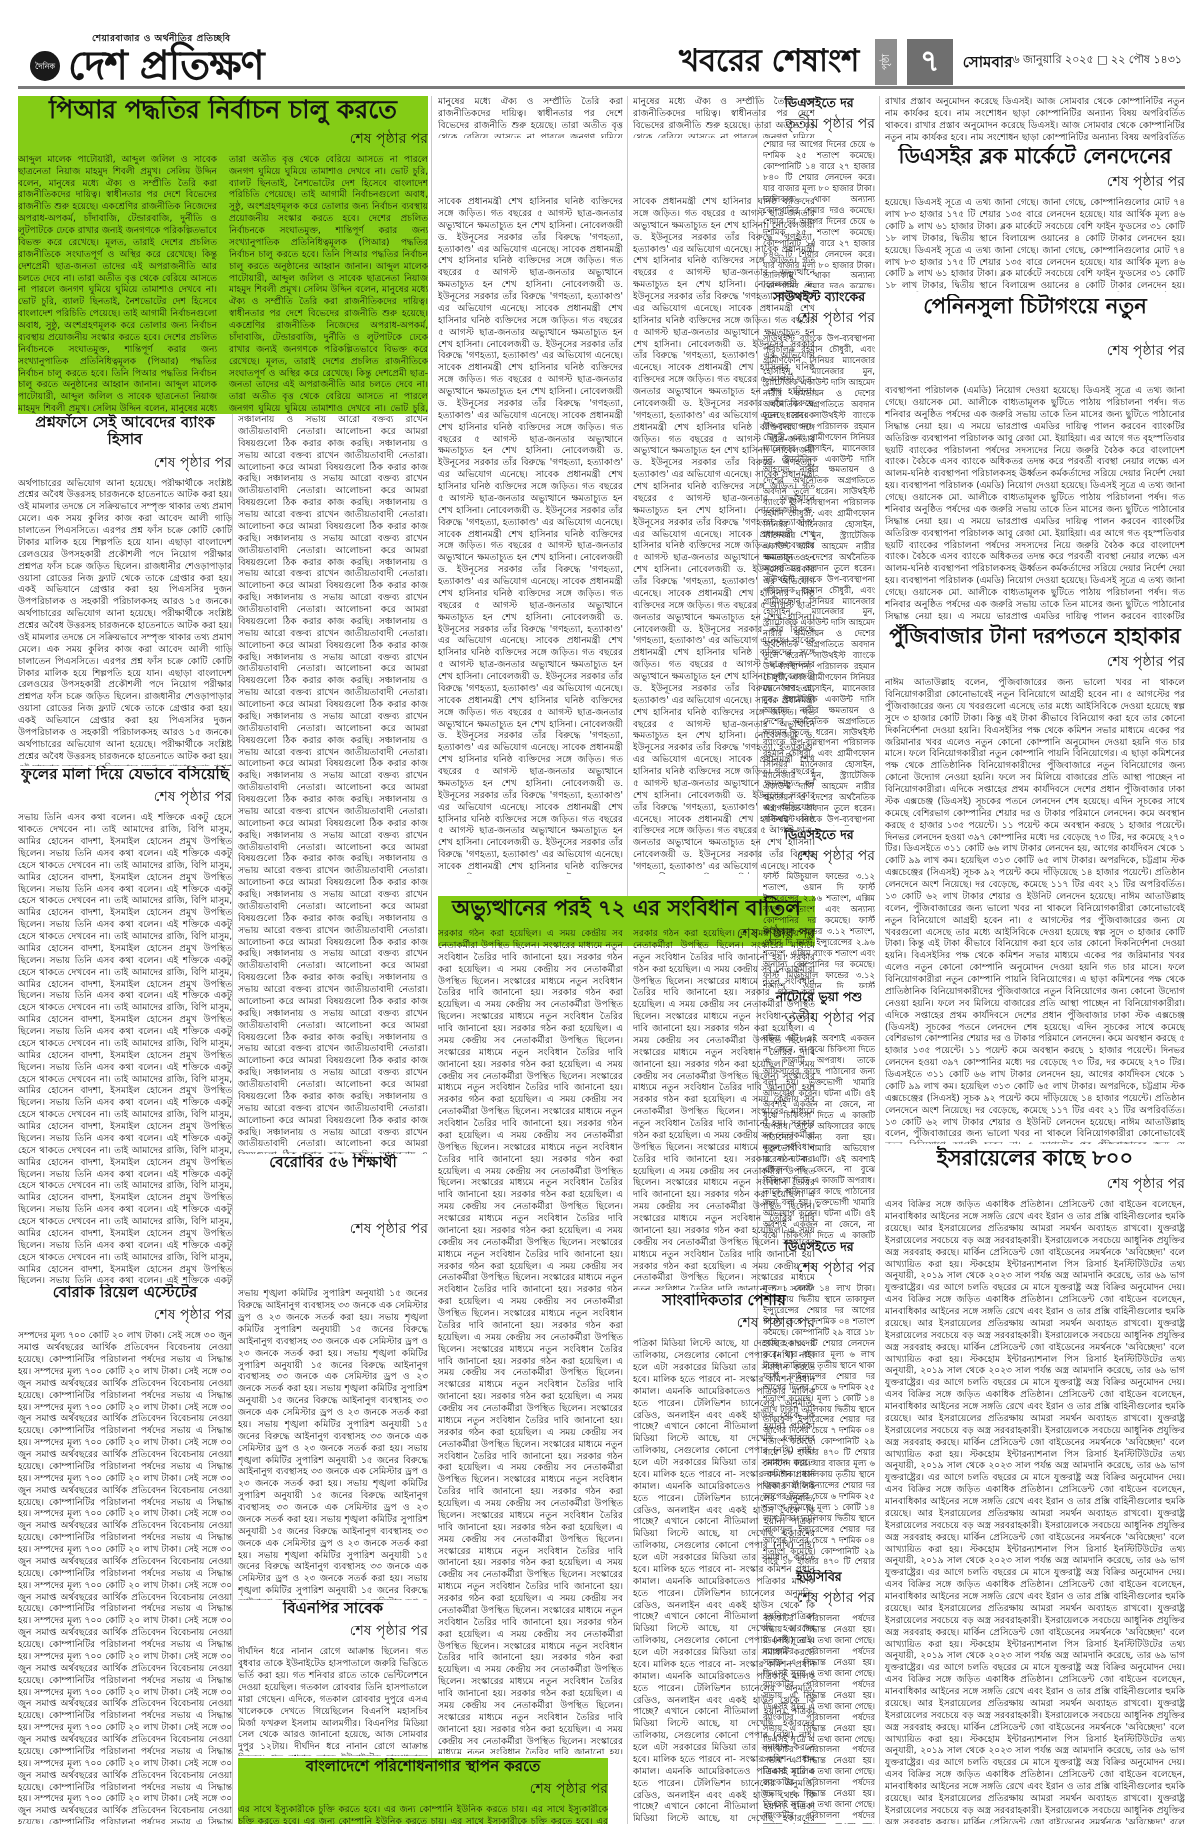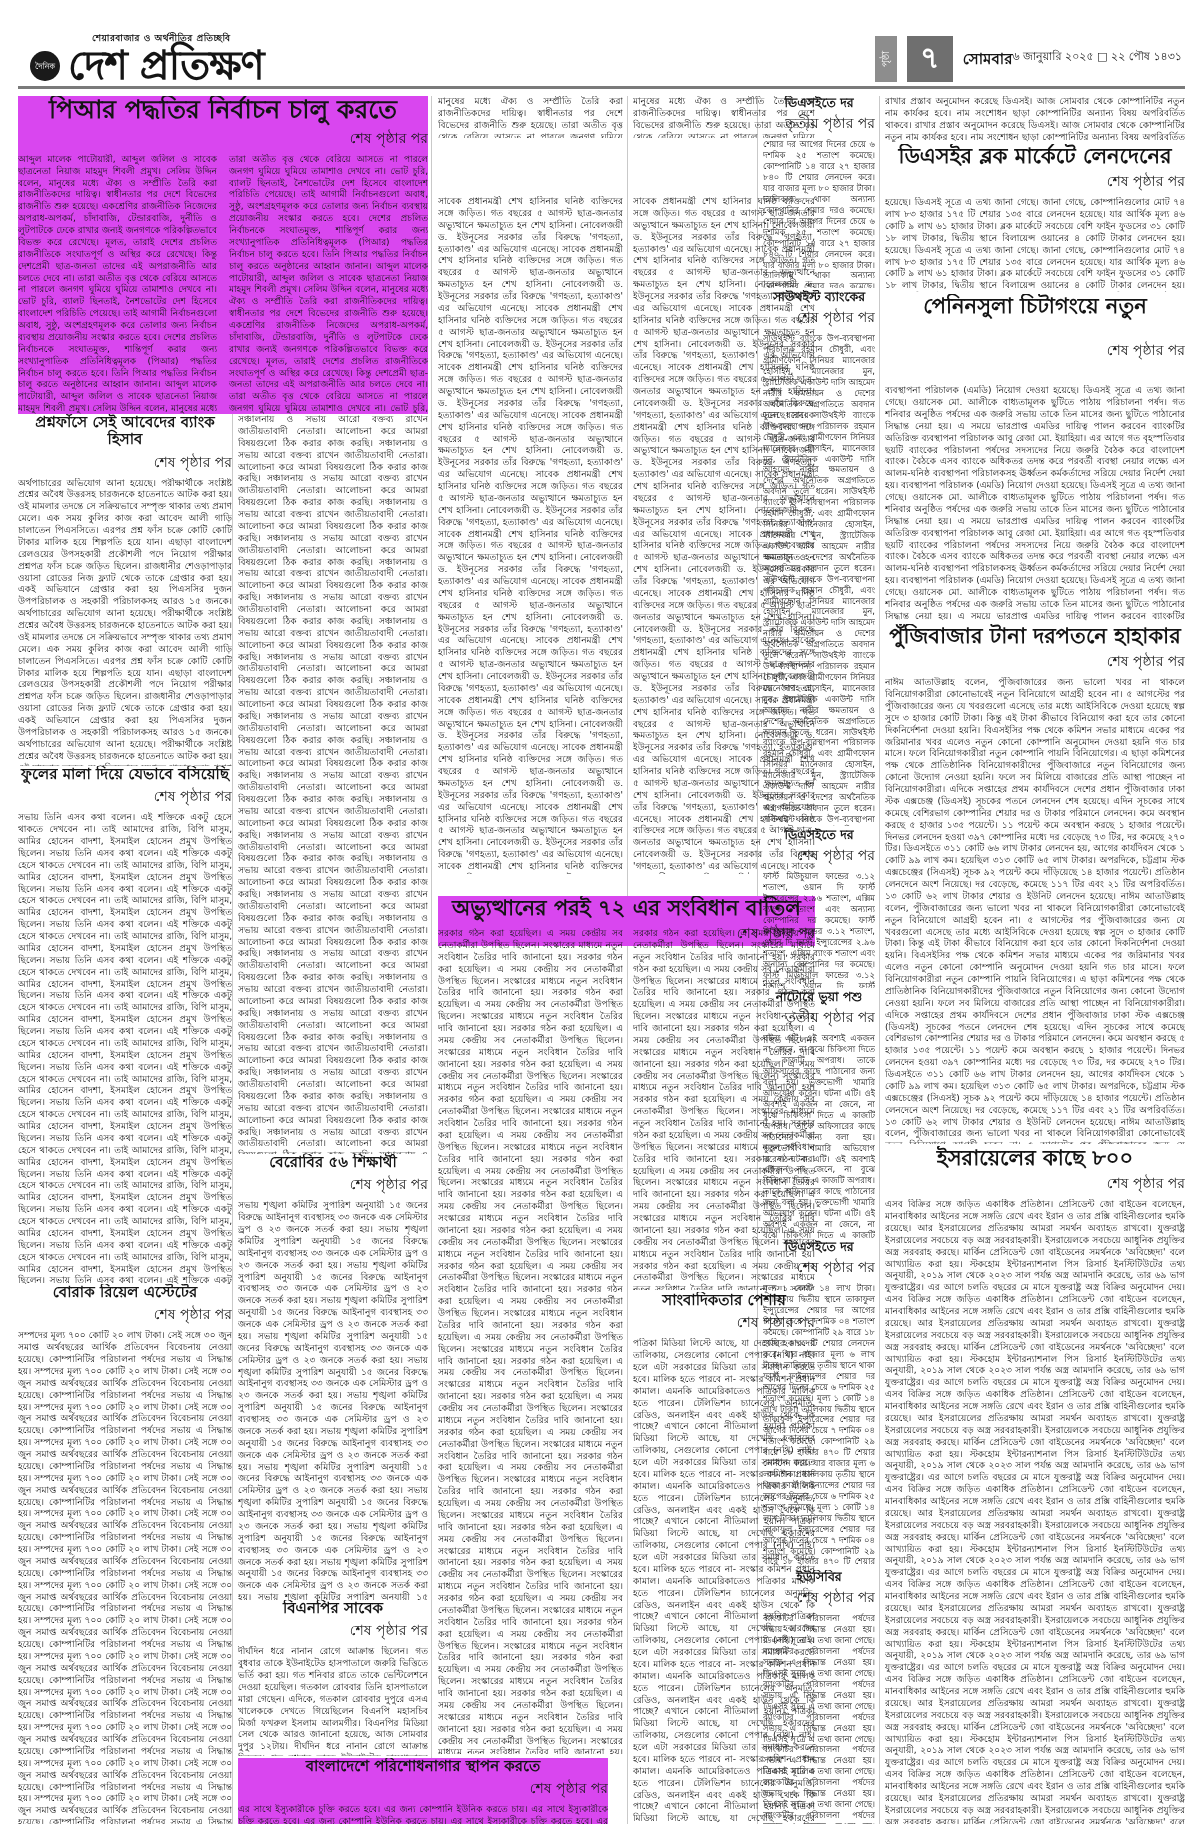--- a/index.html
+++ b/index.html
@@ -20,21 +20,21 @@
   .page-num-box{width:46px;height:46px;background:#6f6f6f;color:#fff;display:flex;
                 align-items:center;justify-content:center;font-size:30px;font-weight:bold;}
   .daydate{display:flex;flex-direction:row;justify-content:center;line-height:1.25;}
   .day{font-size:15px;font-weight:bold;}
   .dateline{font-size:11px;}
   .hdr-rule{position:absolute;left:18px;top:86px;width:1167px;height:3px;background:#7a7a7a;}
   
   .vrule{position:absolute;width:1px;background:#c9c9c9;}
   
   .art{position:absolute;display:flex;flex-direction:column;overflow:hidden;}
-  .art.bgw{background:#d946ef;}
+  .art.bgw{background:#84cc16;}
   .hl{font-weight:800;text-align:center;line-height:1.15;flex:0 0 auto;}
   .h-xl{font-size:25px;}
   .h-lg{font-size:21px;}
   .h-md{font-size:15px;}
   .h-sm{font-size:12.5px;}
   .kick{font-size:14px;text-align:right;flex:0 0 auto;margin:2px 0 3px;}
   .bd{flex:1 1 auto;overflow:hidden;font-size:9px;line-height:1.32;text-align:justify;
       word-break:break-word;}
   .bd.two{column-count:2;column-gap:12px;}
   .bd.sm{font-size:8.4px;line-height:1.3;}
@@ -45,20 +45,21 @@
 <div id="page">
 
   <div class="masthead">
     <div class="badge">দৈনিক</div>
     <div class="logo-wrap">
       <div class="tagline">শেয়ারবাজার ও অর্থনীতির প্রতিচ্ছবি</div>
       <div class="logo">দেশ প্রতিক্ষণ</div>
     </div>
   </div>
   <div class="hdr-right">
+    <div class="section-title">খবরের শেষাংশ</div>
     <div class="page-label-box">পৃষ্ঠা</div>
     <div class="page-num-box">৭</div>
     <div class="daydate">
       <div class="day">সোমবার</div>
       <div class="dateline">৬ জানুয়ারি ২০২৫ □ ২২ পৌষ ১৪৩১</div>
     </div>
   </div>
   <div class="hdr-rule"></div>
 
   <div class="vrule" style="left:232px;top:414px;height:1410px;"></div>
@@ -88,21 +89,21 @@
   <div class="art" style="left:18px;top:1284px;width:214px;height:540px;">
     <div class="hl h-md">বোরাক রিয়েল এস্টেটের</div>
     <div class="kick">শেষ পৃষ্ঠার পর</div>
     <div class="bd">সম্পদের মূল্য ৭০০ কোটি ২০ লাখ টাকা। সেই সঙ্গে ৩০ জুন সমাপ্ত অর্থবছরের আর্থিক প্রতিবেদন বিবেচনায় নেওয়া হয়েছে। কোম্পানিটির পরিচালনা পর্ষদের সভায় এ সিদ্ধান্ত হয়। সম্পদের মূল্য ৭০০ কোটি ২০ লাখ টাকা। সেই সঙ্গে ৩০ জুন সমাপ্ত অর্থবছরের আর্থিক প্রতিবেদন বিবেচনায় নেওয়া হয়েছে। কোম্পানিটির পরিচালনা পর্ষদের সভায় এ সিদ্ধান্ত হয়। সম্পদের মূল্য ৭০০ কোটি ২০ লাখ টাকা। সেই সঙ্গে ৩০ জুন সমাপ্ত অর্থবছরের আর্থিক প্রতিবেদন বিবেচনায় নেওয়া হয়েছে। কোম্পানিটির পরিচালনা পর্ষদের সভায় এ সিদ্ধান্ত হয়। সম্পদের মূল্য ৭০০ কোটি ২০ লাখ টাকা। সেই সঙ্গে ৩০ জুন সমাপ্ত অর্থবছরের আর্থিক প্রতিবেদন বিবেচনায় নেওয়া হয়েছে। কোম্পানিটির পরিচালনা পর্ষদের সভায় এ সিদ্ধান্ত হয়। সম্পদের মূল্য ৭০০ কোটি ২০ লাখ টাকা। সেই সঙ্গে ৩০ জুন সমাপ্ত অর্থবছরের আর্থিক প্রতিবেদন বিবেচনায় নেওয়া হয়েছে। কোম্পানিটির পরিচালনা পর্ষদের সভায় এ সিদ্ধান্ত হয়। সম্পদের মূল্য ৭০০ কোটি ২০ লাখ টাকা। সেই সঙ্গে ৩০ জুন সমাপ্ত অর্থবছরের আর্থিক প্রতিবেদন বিবেচনায় নেওয়া হয়েছে। কোম্পানিটির পরিচালনা পর্ষদের সভায় এ সিদ্ধান্ত হয়। সম্পদের মূল্য ৭০০ কোটি ২০ লাখ টাকা। সেই সঙ্গে ৩০ জুন সমাপ্ত অর্থবছরের আর্থিক প্রতিবেদন বিবেচনায় নেওয়া হয়েছে। কোম্পানিটির পরিচালনা পর্ষদের সভায় এ সিদ্ধান্ত হয়। সম্পদের মূল্য ৭০০ কোটি ২০ লাখ টাকা। সেই সঙ্গে ৩০ জুন সমাপ্ত অর্থবছরের আর্থিক প্রতিবেদন বিবেচনায় নেওয়া হয়েছে। কোম্পানিটির পরিচালনা পর্ষদের সভায় এ সিদ্ধান্ত হয়। সম্পদের মূল্য ৭০০ কোটি ২০ লাখ টাকা। সেই সঙ্গে ৩০ জুন সমাপ্ত অর্থবছরের আর্থিক প্রতিবেদন বিবেচনায় নেওয়া হয়েছে। কোম্পানিটির পরিচালনা পর্ষদের সভায় এ সিদ্ধান্ত হয়। সম্পদের মূল্য ৭০০ কোটি ২০ লাখ টাকা। সেই সঙ্গে ৩০ জুন সমাপ্ত অর্থবছরের আর্থিক প্রতিবেদন বিবেচনায় নেওয়া হয়েছে। কোম্পানিটির পরিচালনা পর্ষদের সভায় এ সিদ্ধান্ত হয়। সম্পদের মূল্য ৭০০ কোটি ২০ লাখ টাকা। সেই সঙ্গে ৩০ জুন সমাপ্ত অর্থবছরের আর্থিক প্রতিবেদন বিবেচনায় নেওয়া হয়েছে। কোম্পানিটির পরিচালনা পর্ষদের সভায় এ সিদ্ধান্ত হয়। সম্পদের মূল্য ৭০০ কোটি ২০ লাখ টাকা। সেই সঙ্গে ৩০ জুন সমাপ্ত অর্থবছরের আর্থিক প্রতিবেদন বিবেচনায় নেওয়া হয়েছে। কোম্পানিটির পরিচালনা পর্ষদের সভায় এ সিদ্ধান্ত হয়। সম্পদের মূল্য ৭০০ কোটি ২০ লাখ টাকা। সেই সঙ্গে ৩০ জুন সমাপ্ত অর্থবছরের আর্থিক প্রতিবেদন বিবেচনায় নেওয়া হয়েছে। কোম্পানিটির পরিচালনা পর্ষদের সভায় এ সিদ্ধান্ত হয়। সম্পদের মূল্য ৭০০ কোটি ২০ লাখ টাকা। সেই সঙ্গে ৩০ জুন সমাপ্ত অর্থবছরের আর্থিক প্রতিবেদন বিবেচনায় নেওয়া হয়েছে। কোম্পানিটির পরিচালনা পর্ষদের সভায় এ সিদ্ধান্ত হয়। সম্পদের মূল্য ৭০০ কোটি ২০ লাখ টাকা। সেই সঙ্গে ৩০ জুন সমাপ্ত অর্থবছরের আর্থিক প্রতিবেদন বিবেচনায় নেওয়া হয়েছে। কোম্পানিটির পরিচালনা পর্ষদের সভায় এ সিদ্ধান্ত হয়।</div>
   </div>
 
   <div class="art" style="left:238px;top:414px;width:190px;height:740px;">
     <div class="bd">সঞ্চালনায় ও সভায় আরো বক্তব্য রাখেন জাতীয়তাবাদী নেতারা। আলোচনা করে আমরা বিষয়গুলো ঠিক করার কাজ করছি। সঞ্চালনায় ও সভায় আরো বক্তব্য রাখেন জাতীয়তাবাদী নেতারা। আলোচনা করে আমরা বিষয়গুলো ঠিক করার কাজ করছি। সঞ্চালনায় ও সভায় আরো বক্তব্য রাখেন জাতীয়তাবাদী নেতারা। আলোচনা করে আমরা বিষয়গুলো ঠিক করার কাজ করছি। সঞ্চালনায় ও সভায় আরো বক্তব্য রাখেন জাতীয়তাবাদী নেতারা। আলোচনা করে আমরা বিষয়গুলো ঠিক করার কাজ করছি। সঞ্চালনায় ও সভায় আরো বক্তব্য রাখেন জাতীয়তাবাদী নেতারা। আলোচনা করে আমরা বিষয়গুলো ঠিক করার কাজ করছি। সঞ্চালনায় ও সভায় আরো বক্তব্য রাখেন জাতীয়তাবাদী নেতারা। আলোচনা করে আমরা বিষয়গুলো ঠিক করার কাজ করছি। সঞ্চালনায় ও সভায় আরো বক্তব্য রাখেন জাতীয়তাবাদী নেতারা। আলোচনা করে আমরা বিষয়গুলো ঠিক করার কাজ করছি। সঞ্চালনায় ও সভায় আরো বক্তব্য রাখেন জাতীয়তাবাদী নেতারা। আলোচনা করে আমরা বিষয়গুলো ঠিক করার কাজ করছি। সঞ্চালনায় ও সভায় আরো বক্তব্য রাখেন জাতীয়তাবাদী নেতারা। আলোচনা করে আমরা বিষয়গুলো ঠিক করার কাজ করছি। সঞ্চালনায় ও সভায় আরো বক্তব্য রাখেন জাতীয়তাবাদী নেতারা। আলোচনা করে আমরা বিষয়গুলো ঠিক করার কাজ করছি। সঞ্চালনায় ও সভায় আরো বক্তব্য রাখেন জাতীয়তাবাদী নেতারা। আলোচনা করে আমরা বিষয়গুলো ঠিক করার কাজ করছি। সঞ্চালনায় ও সভায় আরো বক্তব্য রাখেন জাতীয়তাবাদী নেতারা। আলোচনা করে আমরা বিষয়গুলো ঠিক করার কাজ করছি। সঞ্চালনায় ও সভায় আরো বক্তব্য রাখেন জাতীয়তাবাদী নেতারা। আলোচনা করে আমরা বিষয়গুলো ঠিক করার কাজ করছি। সঞ্চালনায় ও সভায় আরো বক্তব্য রাখেন জাতীয়তাবাদী নেতারা। আলোচনা করে আমরা বিষয়গুলো ঠিক করার কাজ করছি। সঞ্চালনায় ও সভায় আরো বক্তব্য রাখেন জাতীয়তাবাদী নেতারা। আলোচনা করে আমরা বিষয়গুলো ঠিক করার কাজ করছি। সঞ্চালনায় ও সভায় আরো বক্তব্য রাখেন জাতীয়তাবাদী নেতারা। আলোচনা করে আমরা বিষয়গুলো ঠিক করার কাজ করছি। সঞ্চালনায় ও সভায় আরো বক্তব্য রাখেন জাতীয়তাবাদী নেতারা। আলোচনা করে আমরা বিষয়গুলো ঠিক করার কাজ করছি। সঞ্চালনায় ও সভায় আরো বক্তব্য রাখেন জাতীয়তাবাদী নেতারা। আলোচনা করে আমরা বিষয়গুলো ঠিক করার কাজ করছি। সঞ্চালনায় ও সভায় আরো বক্তব্য রাখেন জাতীয়তাবাদী নেতারা। আলোচনা করে আমরা বিষয়গুলো ঠিক করার কাজ করছি। সঞ্চালনায় ও সভায় আরো বক্তব্য রাখেন জাতীয়তাবাদী নেতারা। আলোচনা করে আমরা বিষয়গুলো ঠিক করার কাজ করছি। সঞ্চালনায় ও সভায় আরো বক্তব্য রাখেন জাতীয়তাবাদী নেতারা। আলোচনা করে আমরা বিষয়গুলো ঠিক করার কাজ করছি। সঞ্চালনায় ও সভায় আরো বক্তব্য রাখেন জাতীয়তাবাদী নেতারা। আলোচনা করে আমরা বিষয়গুলো ঠিক করার কাজ করছি। সঞ্চালনায় ও সভায় আরো বক্তব্য রাখেন জাতীয়তাবাদী নেতারা। আলোচনা করে আমরা বিষয়গুলো ঠিক করার কাজ করছি। সঞ্চালনায় ও সভায় আরো বক্তব্য রাখেন জাতীয়তাবাদী নেতারা। আলোচনা করে আমরা বিষয়গুলো ঠিক করার কাজ করছি। সঞ্চালনায় ও সভায় আরো বক্তব্য রাখেন জাতীয়তাবাদী নেতারা। আলোচনা করে আমরা বিষয়গুলো ঠিক করার কাজ করছি। সঞ্চালনায় ও সভায় আরো বক্তব্য রাখেন জাতীয়তাবাদী নেতারা। আলোচনা করে আমরা বিষয়গুলো ঠিক করার কাজ করছি।</div>
   </div>
 
-  <div class="art" style="left:238px;top:1154px;width:190px;height:446px;">
+  <div class="art" style="left:238px;top:1154px;width:190px;height:446px;gap:44px;">
     <div class="hl h-md">বেরোবির ৫৬ শিক্ষার্থী</div>
     <div class="kick">শেষ পৃষ্ঠার পর</div>
     <div class="bd">সভায় শৃঙ্খলা কমিটির সুপারিশ অনুযায়ী ১৫ জনের বিরুদ্ধে আইনানুগ ব্যবস্থাসহ ৩৩ জনকে এক সেমিস্টার ড্রপ ও ২৩ জনকে সতর্ক করা হয়। সভায় শৃঙ্খলা কমিটির সুপারিশ অনুযায়ী ১৫ জনের বিরুদ্ধে আইনানুগ ব্যবস্থাসহ ৩৩ জনকে এক সেমিস্টার ড্রপ ও ২৩ জনকে সতর্ক করা হয়। সভায় শৃঙ্খলা কমিটির সুপারিশ অনুযায়ী ১৫ জনের বিরুদ্ধে আইনানুগ ব্যবস্থাসহ ৩৩ জনকে এক সেমিস্টার ড্রপ ও ২৩ জনকে সতর্ক করা হয়। সভায় শৃঙ্খলা কমিটির সুপারিশ অনুযায়ী ১৫ জনের বিরুদ্ধে আইনানুগ ব্যবস্থাসহ ৩৩ জনকে এক সেমিস্টার ড্রপ ও ২৩ জনকে সতর্ক করা হয়। সভায় শৃঙ্খলা কমিটির সুপারিশ অনুযায়ী ১৫ জনের বিরুদ্ধে আইনানুগ ব্যবস্থাসহ ৩৩ জনকে এক সেমিস্টার ড্রপ ও ২৩ জনকে সতর্ক করা হয়। সভায় শৃঙ্খলা কমিটির সুপারিশ অনুযায়ী ১৫ জনের বিরুদ্ধে আইনানুগ ব্যবস্থাসহ ৩৩ জনকে এক সেমিস্টার ড্রপ ও ২৩ জনকে সতর্ক করা হয়। সভায় শৃঙ্খলা কমিটির সুপারিশ অনুযায়ী ১৫ জনের বিরুদ্ধে আইনানুগ ব্যবস্থাসহ ৩৩ জনকে এক সেমিস্টার ড্রপ ও ২৩ জনকে সতর্ক করা হয়। সভায় শৃঙ্খলা কমিটির সুপারিশ অনুযায়ী ১৫ জনের বিরুদ্ধে আইনানুগ ব্যবস্থাসহ ৩৩ জনকে এক সেমিস্টার ড্রপ ও ২৩ জনকে সতর্ক করা হয়। সভায় শৃঙ্খলা কমিটির সুপারিশ অনুযায়ী ১৫ জনের বিরুদ্ধে আইনানুগ ব্যবস্থাসহ ৩৩ জনকে এক সেমিস্টার ড্রপ ও ২৩ জনকে সতর্ক করা হয়। সভায় শৃঙ্খলা কমিটির সুপারিশ অনুযায়ী ১৫ জনের বিরুদ্ধে আইনানুগ ব্যবস্থাসহ ৩৩ জনকে এক সেমিস্টার ড্রপ ও ২৩ জনকে সতর্ক করা হয়। সভায় শৃঙ্খলা কমিটির সুপারিশ অনুযায়ী ১৫ জনের বিরুদ্ধে আইনানুগ ব্যবস্থাসহ ৩৩ জনকে এক সেমিস্টার ড্রপ ও ২৩ জনকে সতর্ক করা হয়। সভায় শৃঙ্খলা কমিটির সুপারিশ অনুযায়ী ১৫ জনের বিরুদ্ধে আইনানুগ ব্যবস্থাসহ ৩৩ জনকে এক সেমিস্টার ড্রপ ও ২৩ জনকে সতর্ক করা হয়। সভায় শৃঙ্খলা কমিটির সুপারিশ অনুযায়ী ১৫ জনের বিরুদ্ধে আইনানুগ ব্যবস্থাসহ ৩৩ জনকে এক সেমিস্টার ড্রপ ও ২৩ জনকে সতর্ক করা হয়। সভায় শৃঙ্খলা কমিটির সুপারিশ অনুযায়ী ১৫ জনের বিরুদ্ধে আইনানুগ ব্যবস্থাসহ ৩৩ জনকে এক সেমিস্টার ড্রপ ও ২৩ জনকে সতর্ক করা হয়।</div>
   </div>
 
   <div class="art" style="left:238px;top:1600px;width:190px;height:156px;">
     <div class="hl h-md">বিএনপির সাবেক</div>
     <div class="kick">শেষ পৃষ্ঠার পর</div>
     <div class="bd">দীর্ঘদিন ধরে নানান রোগে আক্রান্ত ছিলেন। গত বুধবার তাকে ইউনাইটেড হাসপাতালে জরুরি ভিত্তিতে ভর্তি করা হয়। গত শনিবার রাতে তাকে ভেন্টিলেশনে দেওয়া হয়েছিল। গতকাল রোববার তিনি হাসপাতালে মারা গেছেন। এদিকে, গতকাল রোববার দুপুরে এসএ খালেককে দেখতে গিয়েছিলেন বিএনপি মহাসচিব মির্জা ফখরুল ইসলাম আলমগীর। বিএনপির মিডিয়া সেল থেকে আরও জানানো হয়েছে, আজ সোমবার দুপুর ১২টায়। দীর্ঘদিন ধরে নানান রোগে আক্রান্ত ছিলেন। গত বুধবার তাকে ইউনাইটেড হাসপাতালে জরুরি ভিত্তিতে ভর্তি করা হয়। গত শনিবার রাতে তাকে ভেন্টিলেশনে দেওয়া হয়েছিল। গতকাল রোববার তিনি হাসপাতালে মারা গেছেন। এদিকে, গতকাল রোববার দুপুরে এসএ খালেককে দেখতে গিয়েছিলেন বিএনপি মহাসচিব মির্জা ফখরুল ইসলাম আলমগীর। বিএনপির মিডিয়া সেল থেকে আরও জানানো হয়েছে, আজ সোমবার দুপুর ১২টায়।</div>
   </div>

